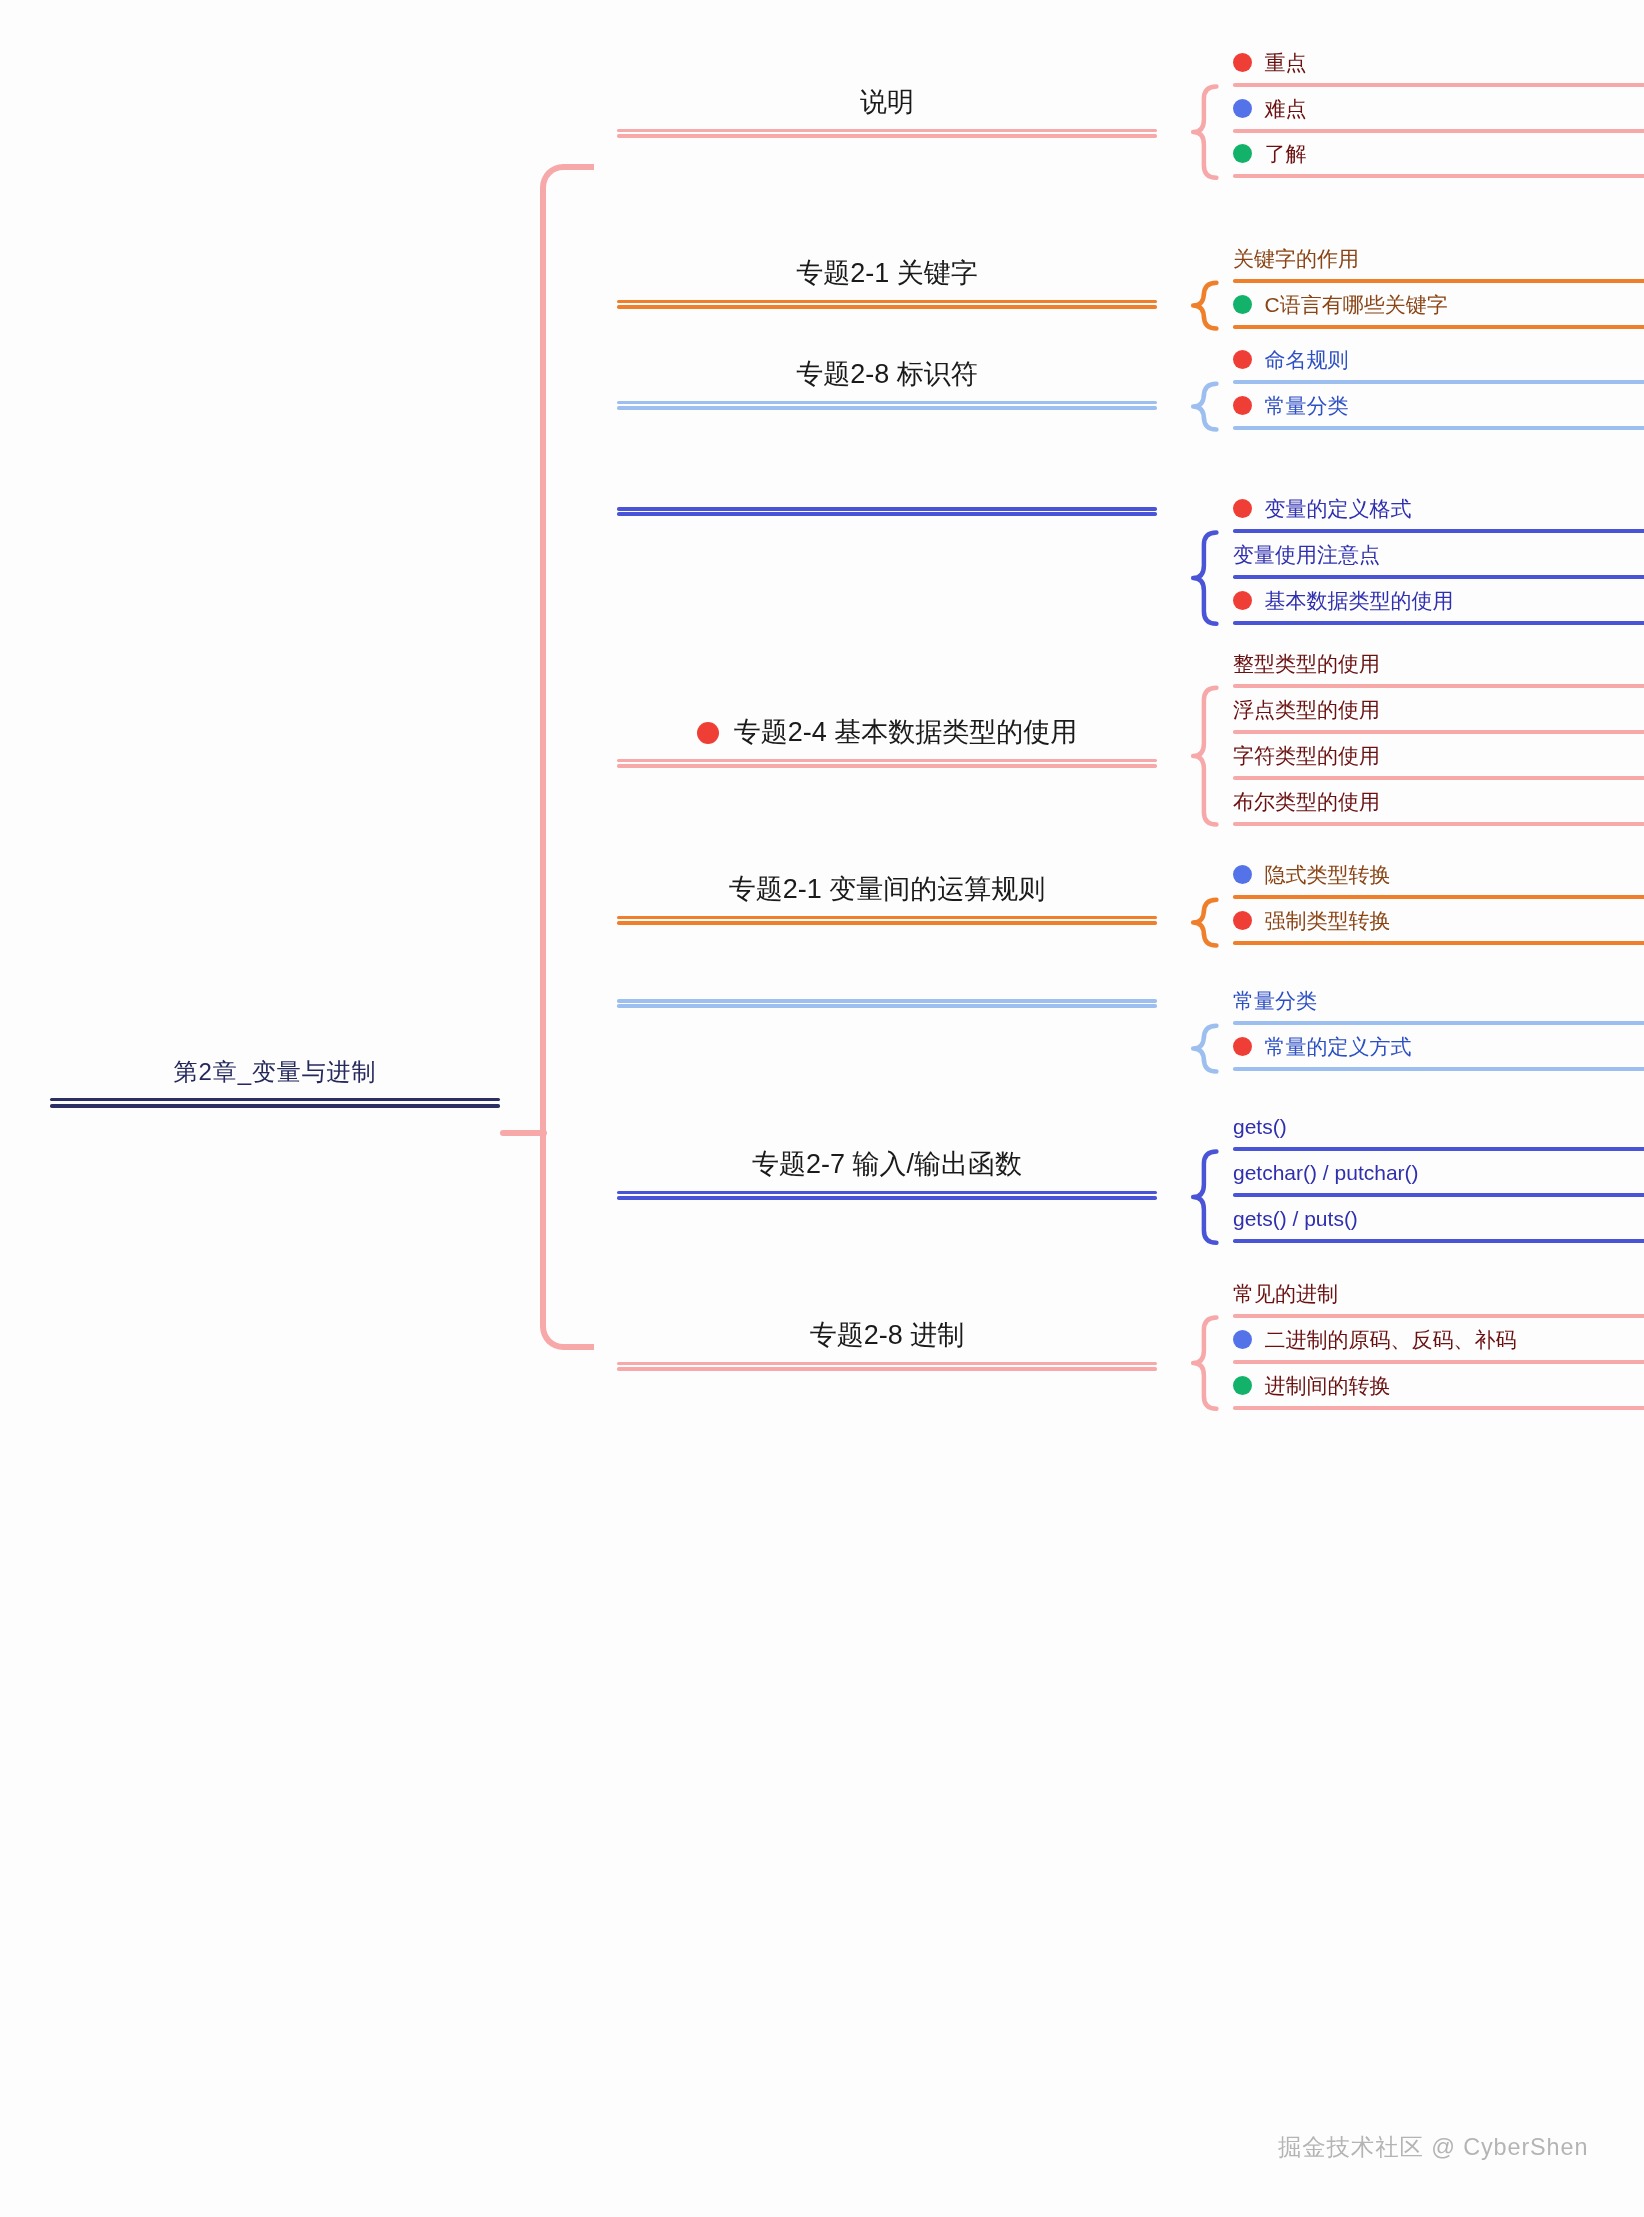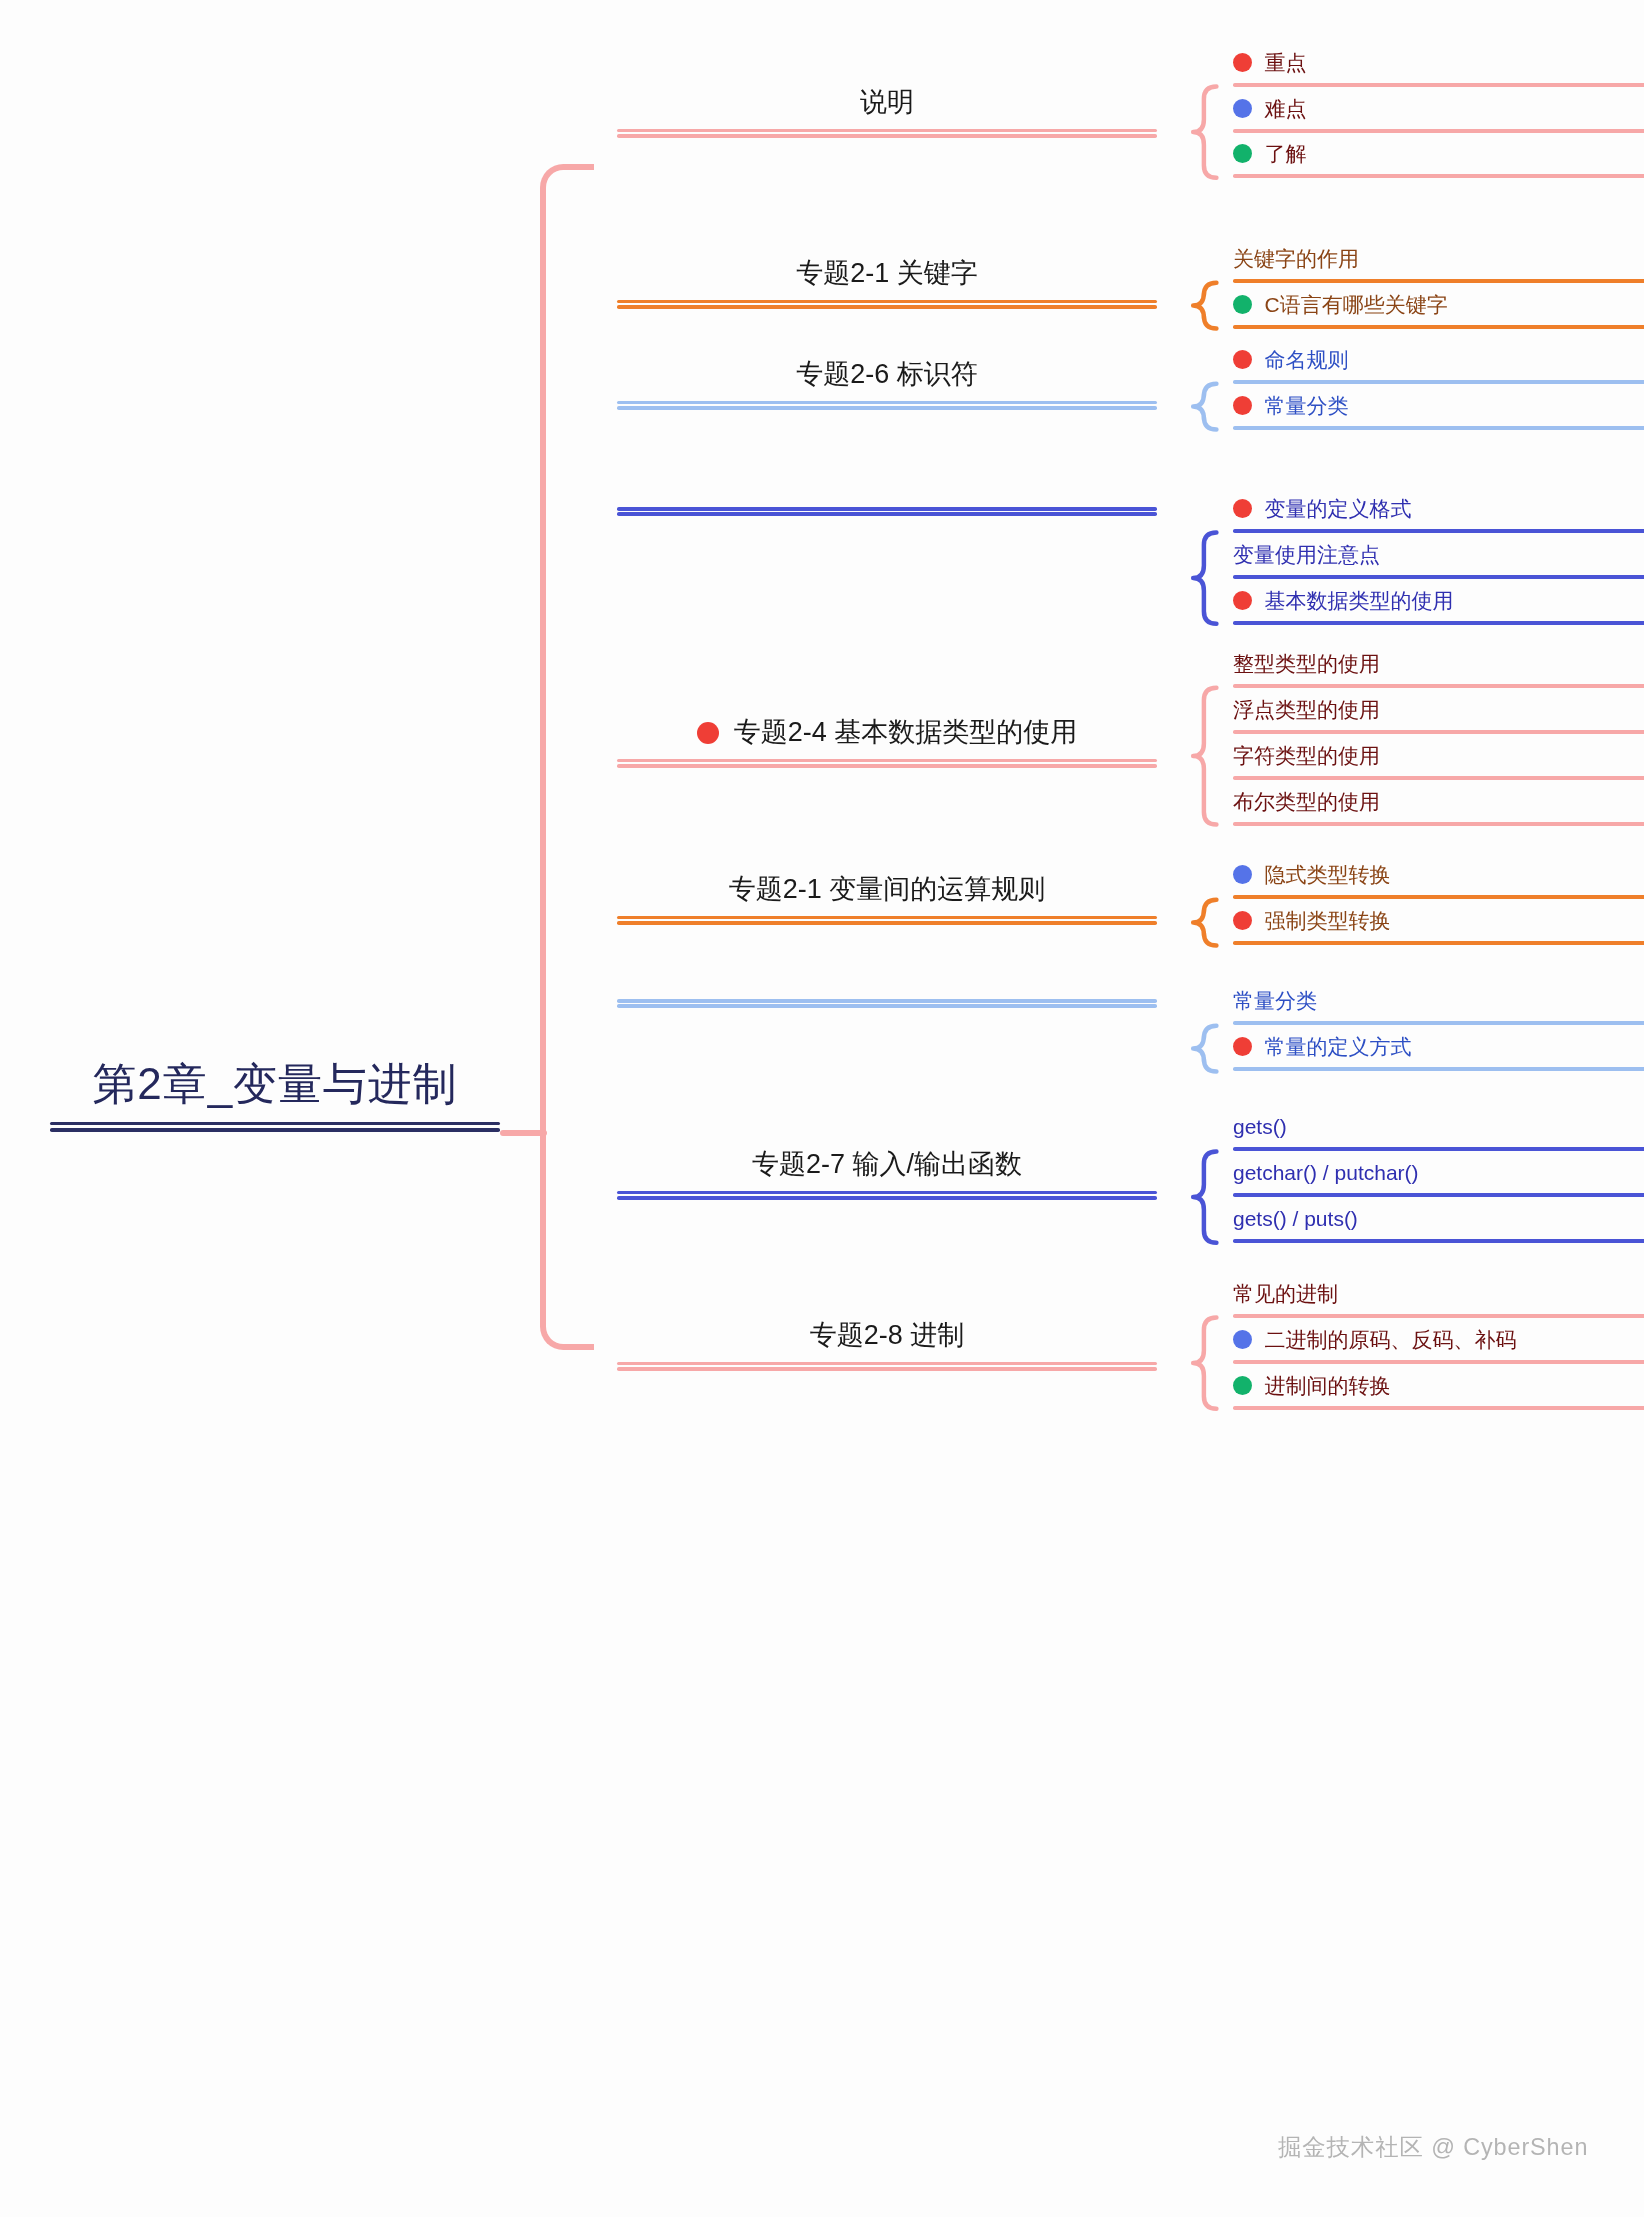--- a/index.html
+++ b/index.html
@@ -19,21 +19,21 @@
 
   
   .root-node {
     position: absolute;
     left: 50px;
     top: 1058px;
     width: 450px;
     text-align: center;
   }
   .root-label {
-    font-size: 44px;
+    font-size: 24px;
     color: #24285c;
     letter-spacing: 0.9px;
     white-space: nowrap;
     line-height: 1.2;
     padding-bottom: 10.8px;
   }
   .dbl-rule {
     width: 100%;
     height: 10px;
     position: relative;
@@ -224,21 +224,21 @@
         </div>
         <div class="leaf-rule" style="color:#ef7f2a"></div>
       </div>
       <div class="sub-brace" style="left: 1186px; top: 277px;">
         <svg width="34" height="59" viewBox="0 0 38 65">
           <path d="M 34 6 Q 20 6 20 20 L 20 17.5 Q 20 31.5 8 31.5 Q 20 31.5 20 45.5 L 20 43 Q 20 57 34 57" fill="none" stroke="#ef7f2a" stroke-width="5" stroke-linecap="round" stroke-linejoin="round"></path>
         </svg>
       </div>
       <div class="branch" style="left: 617px; top: 358px;">
         <div class="branch-label">
-          <span>专题2-6 标识符</span>
+          <span>专题2-8 标识符</span>
         </div>
         <div class="branch-rule" style="color:#9dbff0"></div>
       </div>
       <div class="leaf" style="left: 1233px; top: 346px;">
         <div class="leaf-label" style="color:#2d4fc4">
           <span class="dot dot-red"></span>
           <span>命名规则</span>
         </div>
         <div class="leaf-rule" style="color:#9dbff0"></div>
       </div>

